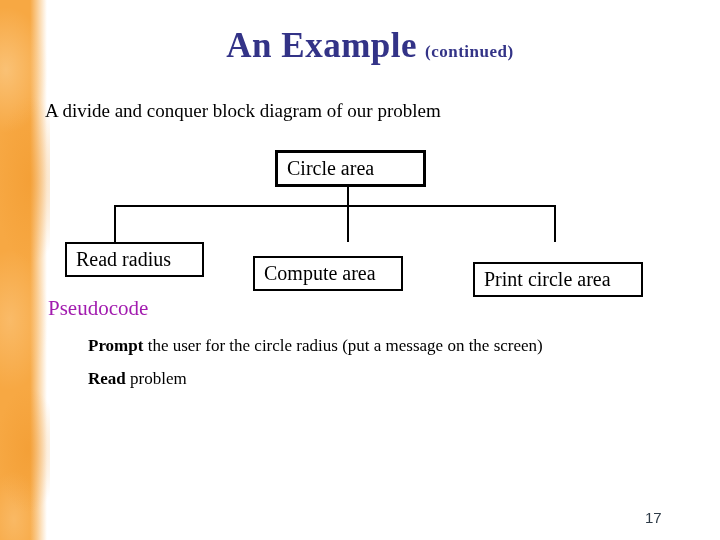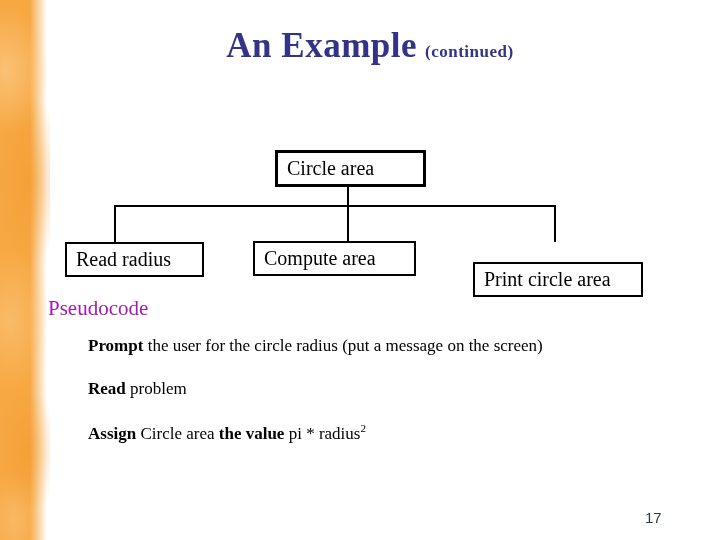--- a/index.html
+++ b/index.html
@@ -39,56 +39,57 @@
   }
 
   
   .box{
     position:absolute;box-sizing:border-box;background:#ffffff;
     border:2px solid #000000;display:flex;align-items:center;
     padding-left:9px;font-size:20px;color:#000000;
   }
   .box.root{left:275px;top:150px;width:151px;height:37px;border-width:3px;}
   .box.c0{left:65px; top:242px;width:139px;height:35px;}
-  .box.c1{left:253px;top:241px;width:163px;height:35px;text-align:right;}
+  .box.c1{left:253px;top:256px;width:150px;height:35px;text-align:right;}
   .box.c2{left:473px;top:242px;width:170px;height:35px;margin-top:20px;}
   .conn{position:absolute;background:#000000;}
   .conn.v-mid  {left:347px;top:187px;width:2px;height:55px;}
   .conn.h-main {left:114px;top:205px;width:442px;height:2px;}
   .conn.v-left {left:114px;top:205px;width:2px;height:37px;}
   .conn.v-right{left:554px;top:205px;width:2px;height:37px;}
 
   
   .pc-heading{
     position:absolute;left:48px;top:296px;
     font-size:21px;color:#a21caf;
   }
   .pc-lines{
     position:absolute;left:88px;top:336px;right:40px;
-    display:flex;flex-direction:column;gap:23px;
+    display:flex;flex-direction:column;gap:13px;
     font-size:17px;color:#000000;
   }
   .pc-line b{font-weight:bold;}
   .pc-line sup{font-size:0.65em;}
 
   .pagenum{
     position:absolute;left:645px;top:509px;
     font-size:15px;color:#2e3b47;
     font-family:"Liberation Sans","DejaVu Sans",sans-serif;
   }
 </style>
 </head>
 <body>
 
 <div class="slide">
 
   <div class="strip"></div>
 
   <h1 class="title"><span>An Example</span><span class="cont">(continued)</span></h1>
 
+  <div class="subtitle">A divide and conquer block diagram of our problem</div>
 
   <div>
     <div class="box root">Circle area</div>
 
     <div class="conn v-mid"></div>
     <div class="conn h-main"></div>
     <div class="conn v-left"></div>
     <div class="conn v-right"></div>
 
     <div class="box c0">Read radius</div>
@@ -96,20 +97,19 @@
     <div class="box c2">Print circle area</div>
   </div>
 
   <div class="pc-heading">Pseudocode</div>
 
   <div class="pc-lines">
     <div class="pc-line"><b>Prompt</b><span> the user for the circle radius (put a message on the screen)</span></div>
 
     <div class="pc-line"><b>Read</b><span> problem</span></div>
 
-    <div class="pc-line"><b>Assign</b><span> Circle area </span><b>the value</b><span> pi * radius</span><sup>2</sup></div>
 
 
   </div>
 
   <div class="pagenum">17</div>
 
 </div>
 
 </body></html>

